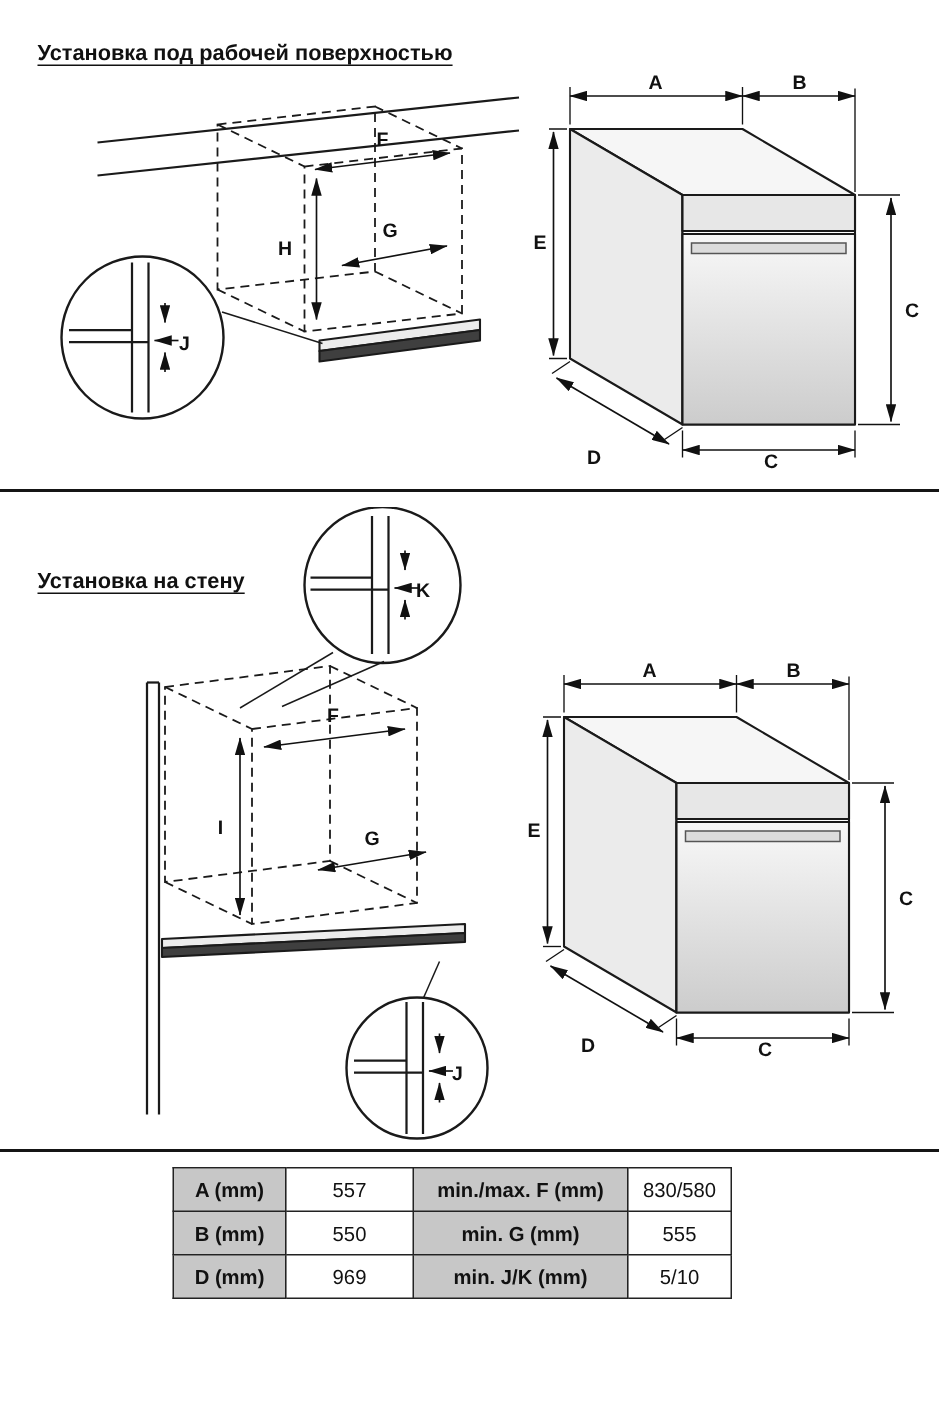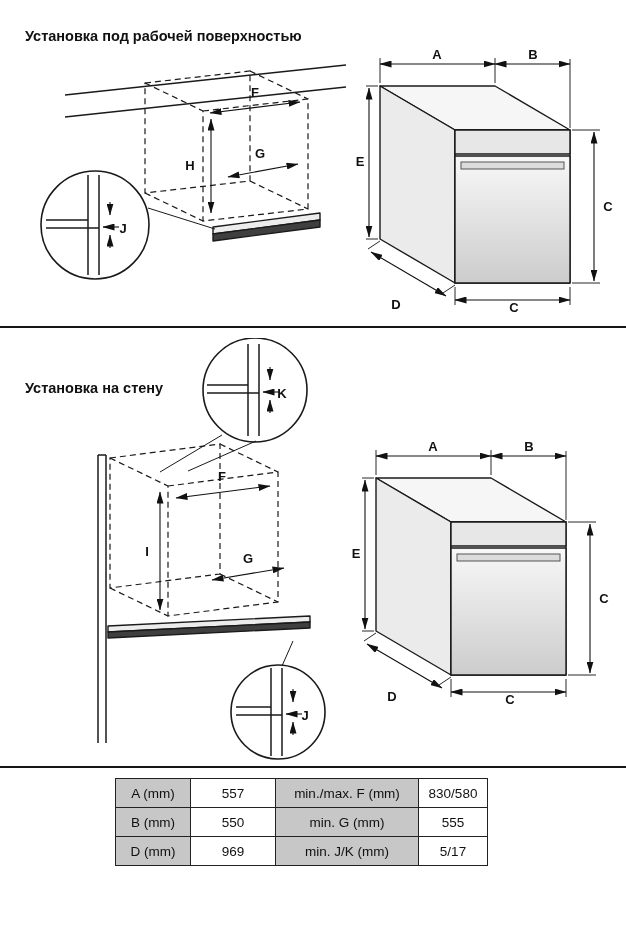--- a/index.html
+++ b/index.html
@@ -1,36 +1,36 @@
 <!DOCTYPE html>
 <html><head>
 <meta charset="utf-8">
 <style>
   html,body{margin:0;padding:0;background:#fff;}
   #page{position:relative;width:626px;height:936px;background:#fff;overflow:hidden;
         font-family:"Liberation Sans",sans-serif;color:#111;}
   .abs{position:absolute;}
   .sec-title{position:absolute;font-size:14.5px;font-weight:bold;
-             text-underline-offset:3px;white-space:nowrap;}
+             text-decoration:underline;text-underline-offset:3px;white-space:nowrap;}
   .divider{position:absolute;left:0;width:626px;height:2px;background:#151515;}
   
   .solid{stroke:#1a1a1a;stroke-width:1.5;fill:none;}
   .thin{stroke:#1a1a1a;stroke-width:1;fill:none;}
   .dash{stroke:#1a1a1a;stroke-width:1.2;fill:none;stroke-dasharray:6 4;}
   .dim{stroke:#111;stroke-width:1.1;fill:none;}
   .ext{stroke:#111;stroke-width:0.9;fill:none;}
   .face{stroke:#1a1a1a;stroke-width:1.4;stroke-linejoin:round;}
   .lbl{font-family:"Liberation Sans",sans-serif;font-size:13px;font-weight:bold;
        fill:#111;text-anchor:middle;}
   .detail{stroke:#1a1a1a;stroke-width:1.6;fill:#fff;}
   
   #dim-table{position:absolute;left:115px;top:778px;border-collapse:collapse;}
   #dim-table td{border:1.6px solid #222;text-align:center;font-size:13.5px;
                 padding:5px 6px;height:18px;}
-  #dim-table .hdr{background:#c7c7c7;font-weight:normal;}
+  #dim-table .hdr{background:#c7c7c7;font-weight:bold;}
   .c1{width:62px;} .c2{width:72px;} .c3{width:130px;} .c4{width:56px;}
 </style>
 </head>
 <body>
 
 <div id="page">
 
   <svg width="0" height="0" style="position:absolute">
     <defs>
       <marker id="aE" markerUnits="userSpaceOnUse" markerWidth="12" markerHeight="7" refX="11.5" refY="3.5" orient="auto">
@@ -257,18 +257,18 @@
     <tr>
       <td class="hdr c1">B (mm)</td>
       <td class="c2">550</td>
       <td class="hdr c3">min. G (mm)</td>
       <td class="c4">555</td>
     </tr>
     <tr>
       <td class="hdr c1">D (mm)</td>
       <td class="c2">969</td>
       <td class="hdr c3">min. J/K (mm)</td>
-      <td class="c4">5/17</td>
+      <td class="c4">5/10</td>
     </tr>
   </tbody>
     </table>
 
 </div>
 
 </body></html>

